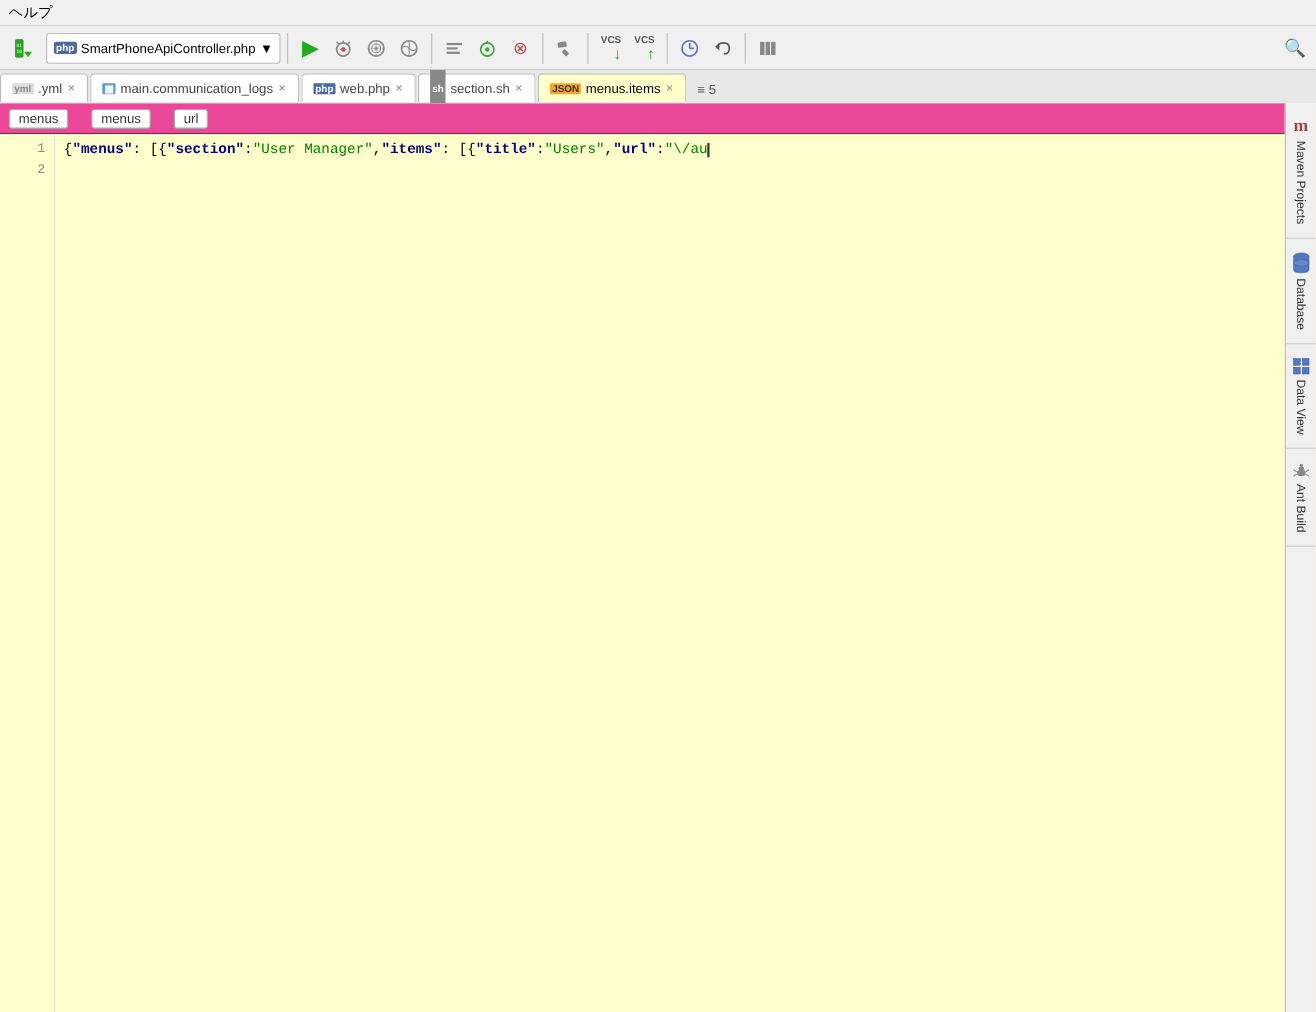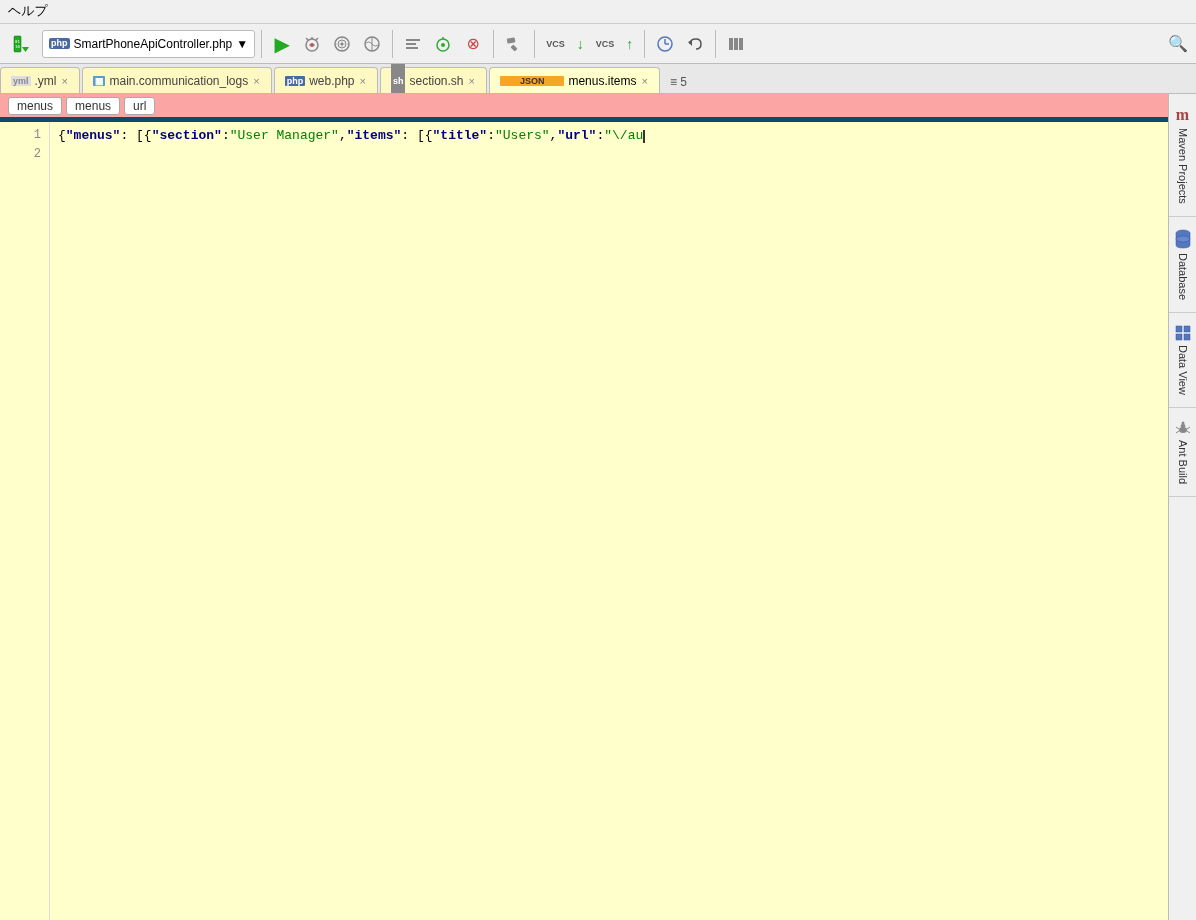--- a/index.html
+++ b/index.html
@@ -66,25 +66,25 @@
       background: #4a6aa0;
       color: white;
       font-size: 9px;
       font-weight: bold;
       padding: 1px 2px;
       border-radius: 2px;
       line-height: 1;
     }
     .vcs-btn {
       display: flex;
-      flex-direction: row;
-      align-items: center;
+      flex-direction: column;
+      align-items: flex-end;
       font-size: 9px;
       color: #555;
-      gap: 12px;
+      gap: 0;
       padding: 2px 4px;
       border: 1px solid transparent;
       border-radius: 3px;
       cursor: pointer;
       height: 28px;
       justify-content: center;
     }
 
     
     .tabs-bar {
@@ -94,21 +94,21 @@
       display: flex;
       align-items: flex-end;
       padding-left: 0;
       overflow-x: auto;
     }
     .tab {
       display: flex;
       align-items: center;
       gap: 4px;
       padding: 4px 10px;
-      background: #fef9c3;
+      background: #ffffff;
       border: 1px solid #bbb;
       border-bottom: none;
       border-radius: 4px 4px 0 0;
       font-size: 12px;
       cursor: pointer;
       height: 26px;
       margin-right: 2px;
       color: #444;
       white-space: nowrap;
     }
@@ -125,47 +125,47 @@
       padding: 0 1px;
     }
     .tab-icon {
       font-size: 10px;
       font-weight: bold;
     }
     .tab-icon-yml { color: #888; background: #ddd; padding: 0 2px; border-radius: 1px; font-size: 9px; }
     .tab-icon-table { color: #fff; background: #5b9bd5; padding: 0 2px; border-radius: 1px; font-size: 9px; }
     .tab-icon-php { color: #fff; background: #4a6aa0; padding: 0 2px; border-radius: 1px; font-size: 9px; }
     .tab-icon-sh { color: #fff; background: #888; padding: 17px 2px; border-radius: 1px; font-size: 9px; }
-    .tab-icon-json { color: #333; background: #f5a623; padding: 0 20px; border-radius: 1px; font-size: 9px; }
+    .tab-icon-json { color: #333; background: #f5a623; padding: 0 2px; border-radius: 1px; font-size: 9px; }
     .tabs-extra {
       display: flex;
       align-items: center;
       padding: 4px 8px;
       font-size: 12px;
       color: #555;
       cursor: pointer;
     }
 
     
     .editor-container {
       display: flex;
       flex: 1;
       height: calc(920px - 24px - 40px - 30px);
       background: #ffffcc;
     }
 
     
     .breadcrumb-bar {
-      background: #fca5a5;
-      border-bottom: 5px solid #0c4a6e;
+      background: #ec4899;
+      border-bottom: 1px solid #0c4a6e;
       height: 28px;
       display: flex;
       align-items: center;
       padding: 0 8px;
-      gap: 4px;
+      gap: 21px;
     }
     .breadcrumb-tag {
       border: 1px solid #aaa;
       border-radius: 3px;
       padding: 1px 8px;
       font-size: 12px;
       color: #333;
       background: #fff;
       cursor: pointer;
     }

